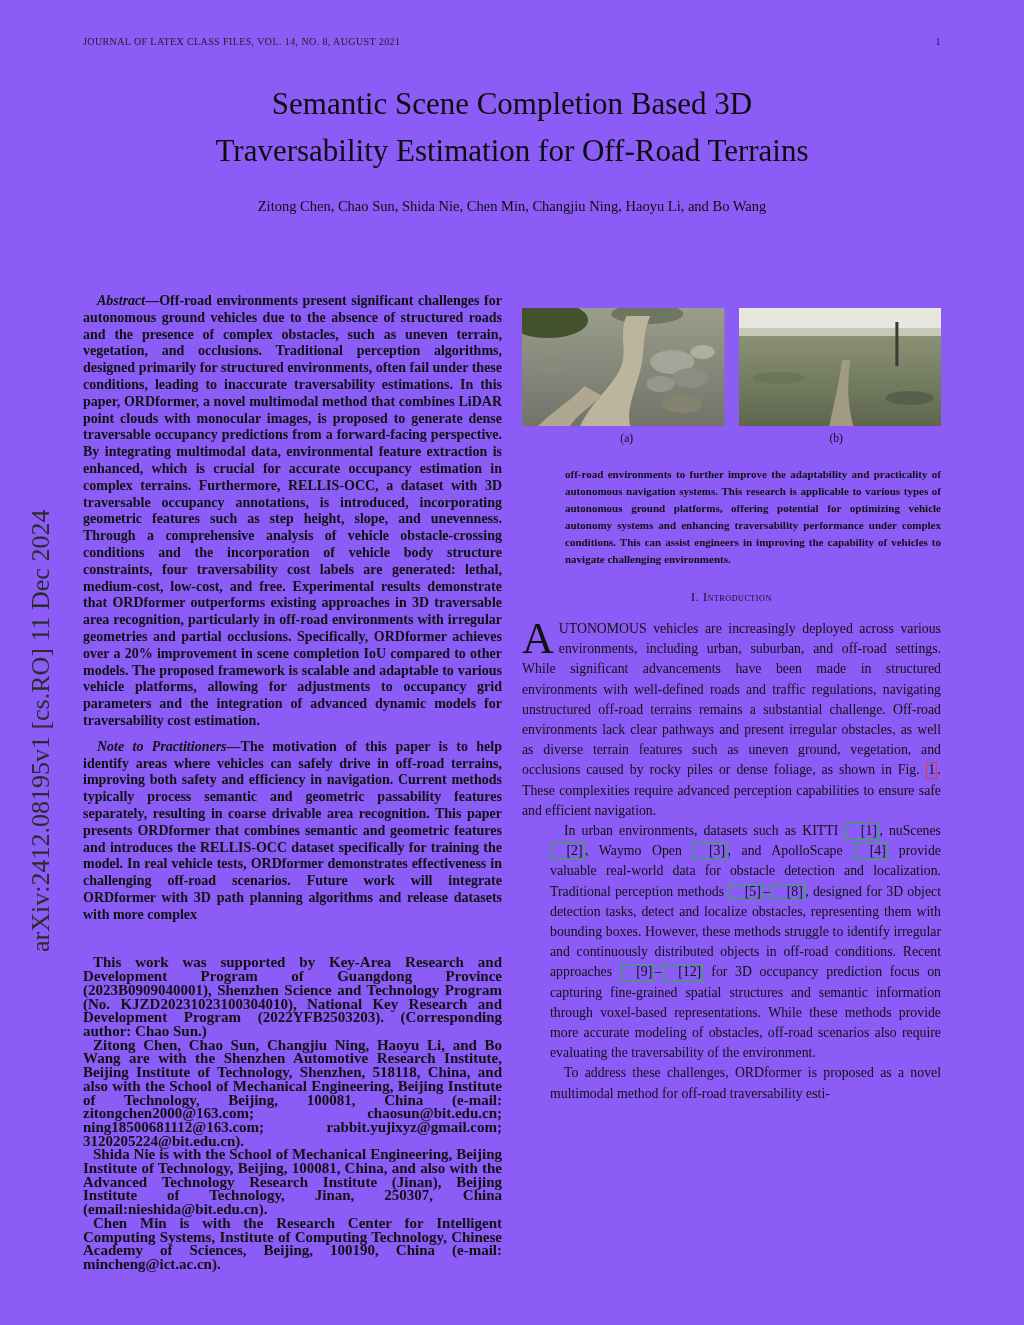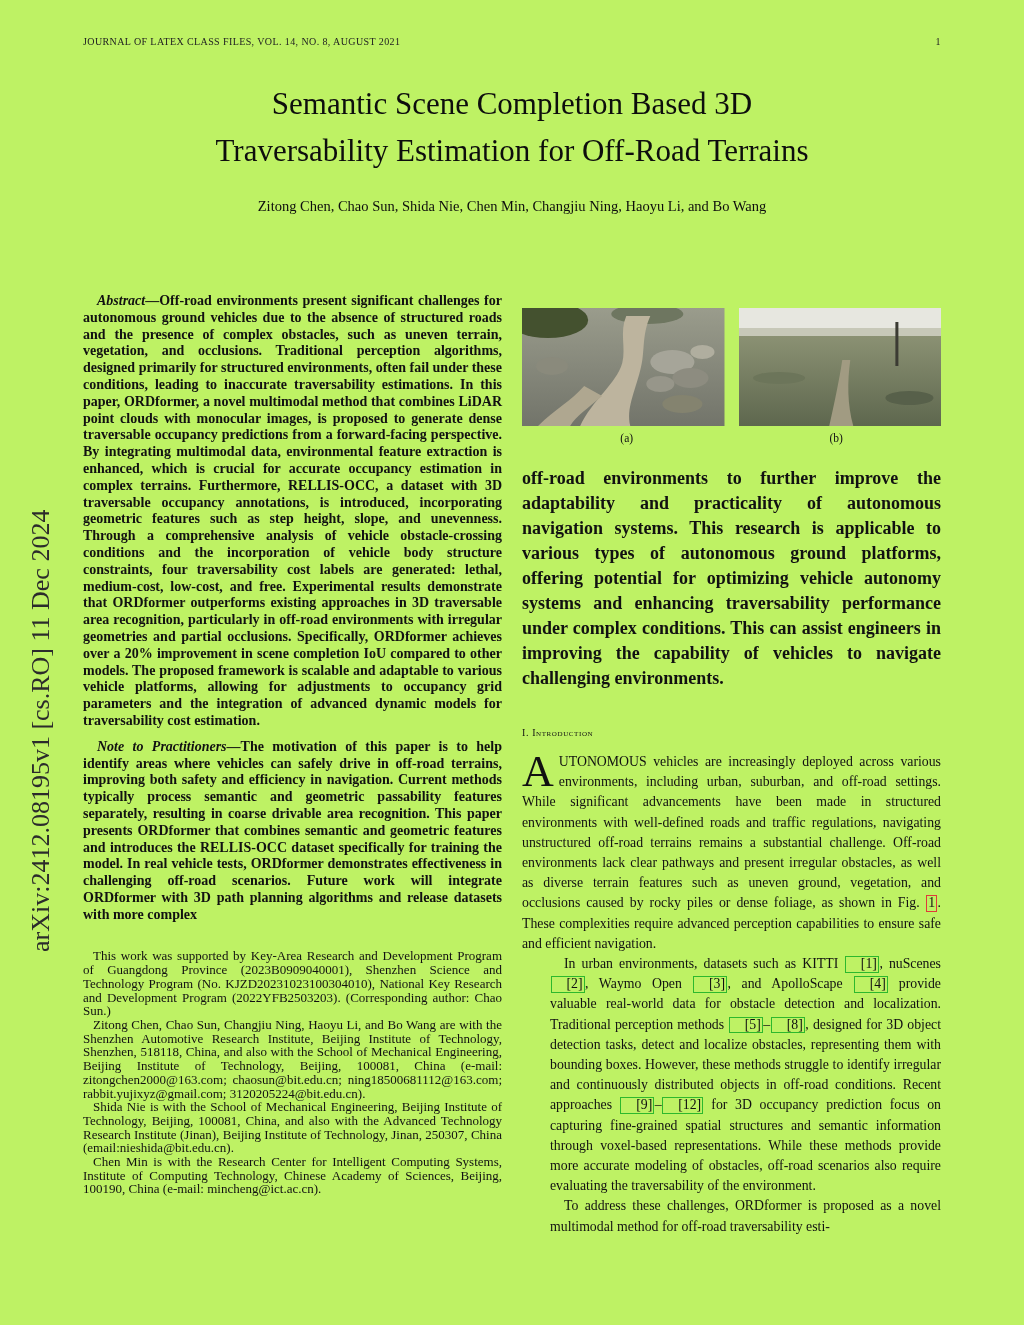--- a/index.html
+++ b/index.html
@@ -2,21 +2,21 @@
 <html style="--cite-green: #2db92d; --link-red: #e03a3a;"><head>
 <meta charset="utf-8">
 <style>
   :root{
     --cite-green:#2db92d;
     --link-red:#e03a3a;
     --ink:#111;
   }
   *{margin:0;padding:0;box-sizing:border-box;}
   body{background:#888;font-family:"Liberation Serif","DejaVu Serif",serif;color:var(--ink);}
-  .page{position:relative;width:1024px;height:1325px;background:#bef264;margin:0 auto;overflow:hidden;}
+  .page{position:relative;width:1024px;height:1325px;background:#8b5cf6;margin:0 auto;overflow:hidden;}
 
   
   .runhead{position:absolute;top:36px;left:83px;width:858px;display:flex;justify-content:space-between;font-size:10px;letter-spacing:.4px;color:#222;}
 
   
   .title{position:absolute;top:80px;left:0;width:100%;text-align:center;font-size:31px;line-height:47px;color:#0d0d0d;}
   .authors{position:absolute;top:198px;left:0;width:100%;text-align:center;font-size:14.5px;color:#0d0d0d;}
 
   
   .arxiv{position:absolute;top:952px;left:26px;transform:rotate(-90deg);transform-origin:0 0;font-size:26px;white-space:nowrap;color:#2b2b2b;}
@@ -26,36 +26,36 @@
   .col-left{left:83px;}
   .col-right{left:522px;}
 
   
   .lead-block{font-size:14px;line-height:16.8px;font-weight:bold;text-align:justify;}
   .lead-block p{text-indent:14px;}
   .lead-label{font-style:italic;}
   .note-para{margin-top:9px;}
 
   
-  .footnotes{margin-top:26px;font-size:13px;line-height:13.7px;text-align:justify;font-weight:normal;}
+  .footnotes{margin-top:33px;font-size:15px;line-height:13.7px;text-align:justify;font-weight:bold;}
   .footnotes p{text-indent:10px;}
 
   
   .figure{margin-top:15px;}
   .fig-row{display:flex;gap:14px;}
   .fig-cell{flex:1;}
   .fig-photo{display:block;width:100%;height:118px;}
   .fig-sublabels{display:flex;margin-top:6px;font-size:11.5px;}
   .fig-sublabels span{flex:1;text-align:center;}
   .fig-caption{margin-top:14px;font-size:11px;line-height:13.8px;text-align:justify;color:#111;}
 
   
-  .cont-bold{margin-top:22px;font-size:18px;line-height:25px;font-weight:bold;text-align:justify;}
+  .cont-bold{margin-top:22px;font-size:11px;line-height:17px;font-weight:bold;text-align:justify;margin-left:43px;}
   .index-terms{margin-top:12px;font-size:12px;line-height:16.8px;font-weight:bold;text-align:justify;text-indent:14px;}
-  .sec-heading{margin-top:36px;text-align:left;font-variant:small-caps;font-size:10px;letter-spacing:.6px;}
+  .sec-heading{margin-top:22px;text-align:center;font-variant:small-caps;font-size:12px;letter-spacing:.6px;}
 
   .body-para{font-size:13.8px;line-height:20.2px;text-align:justify;}
   .body-para + .body-para{margin-top:0;}
   .indent{text-indent:14px;margin-left:28px;}
   .intro-first{margin-top:14px;}
 
   .dropcap{float:left;font-size:44px;line-height:36px;padding:2px 5px 0 0;}
 
   
   .cite-box{display:inline-block;line-height:1.05;padding:0 1px;margin:0 0.5px;}

